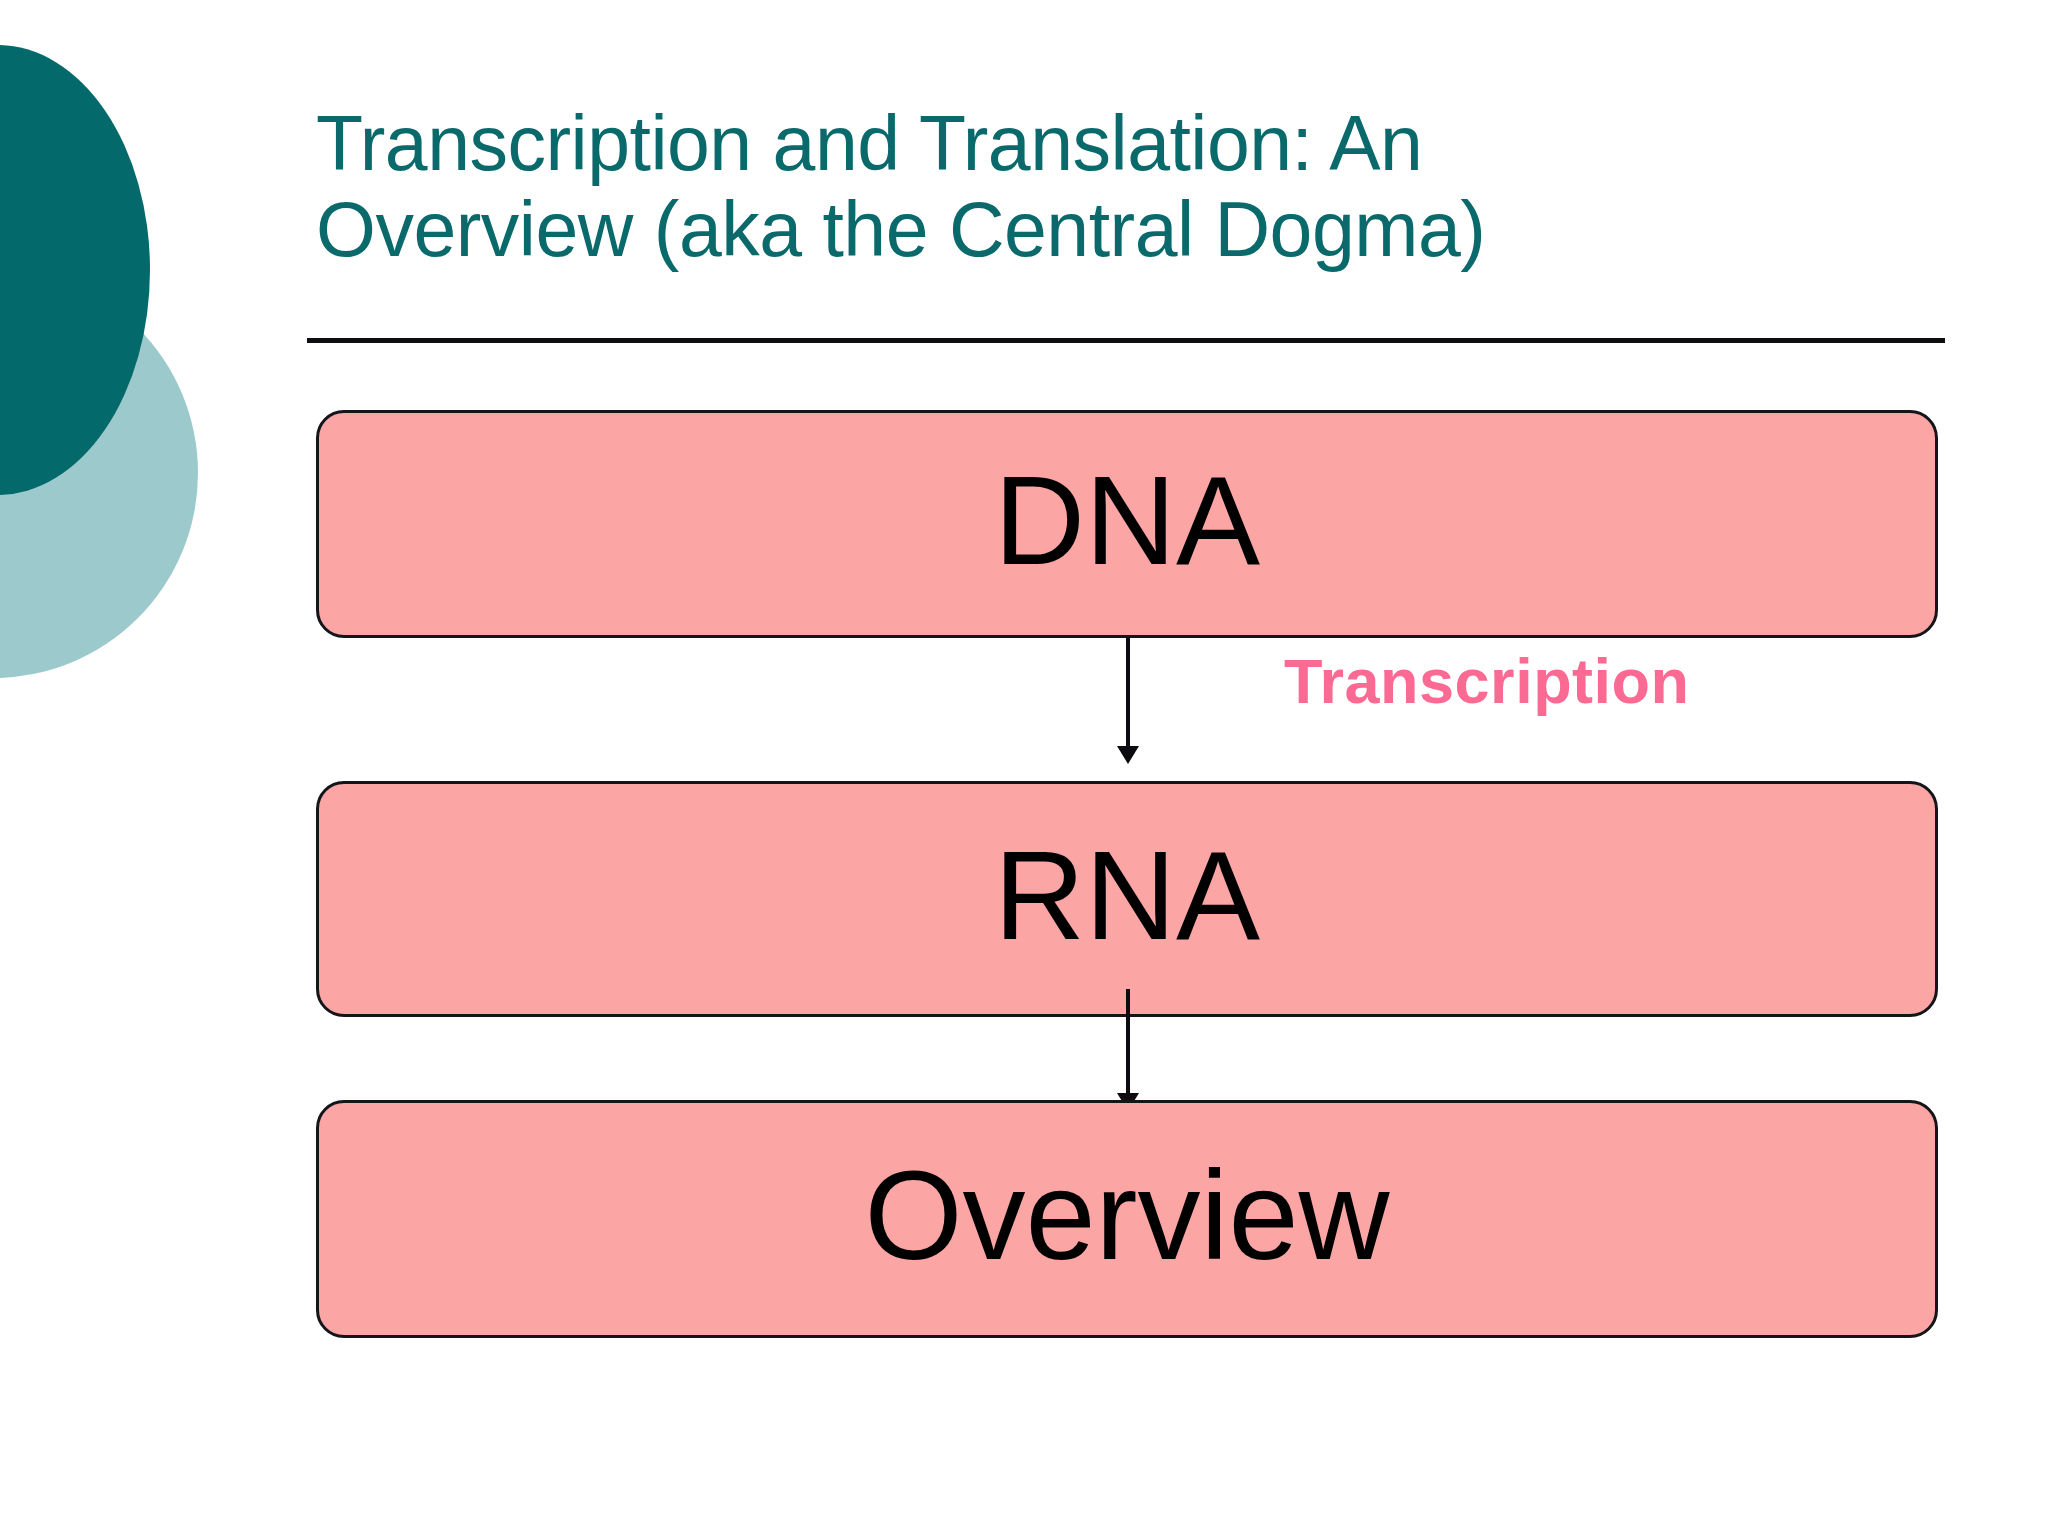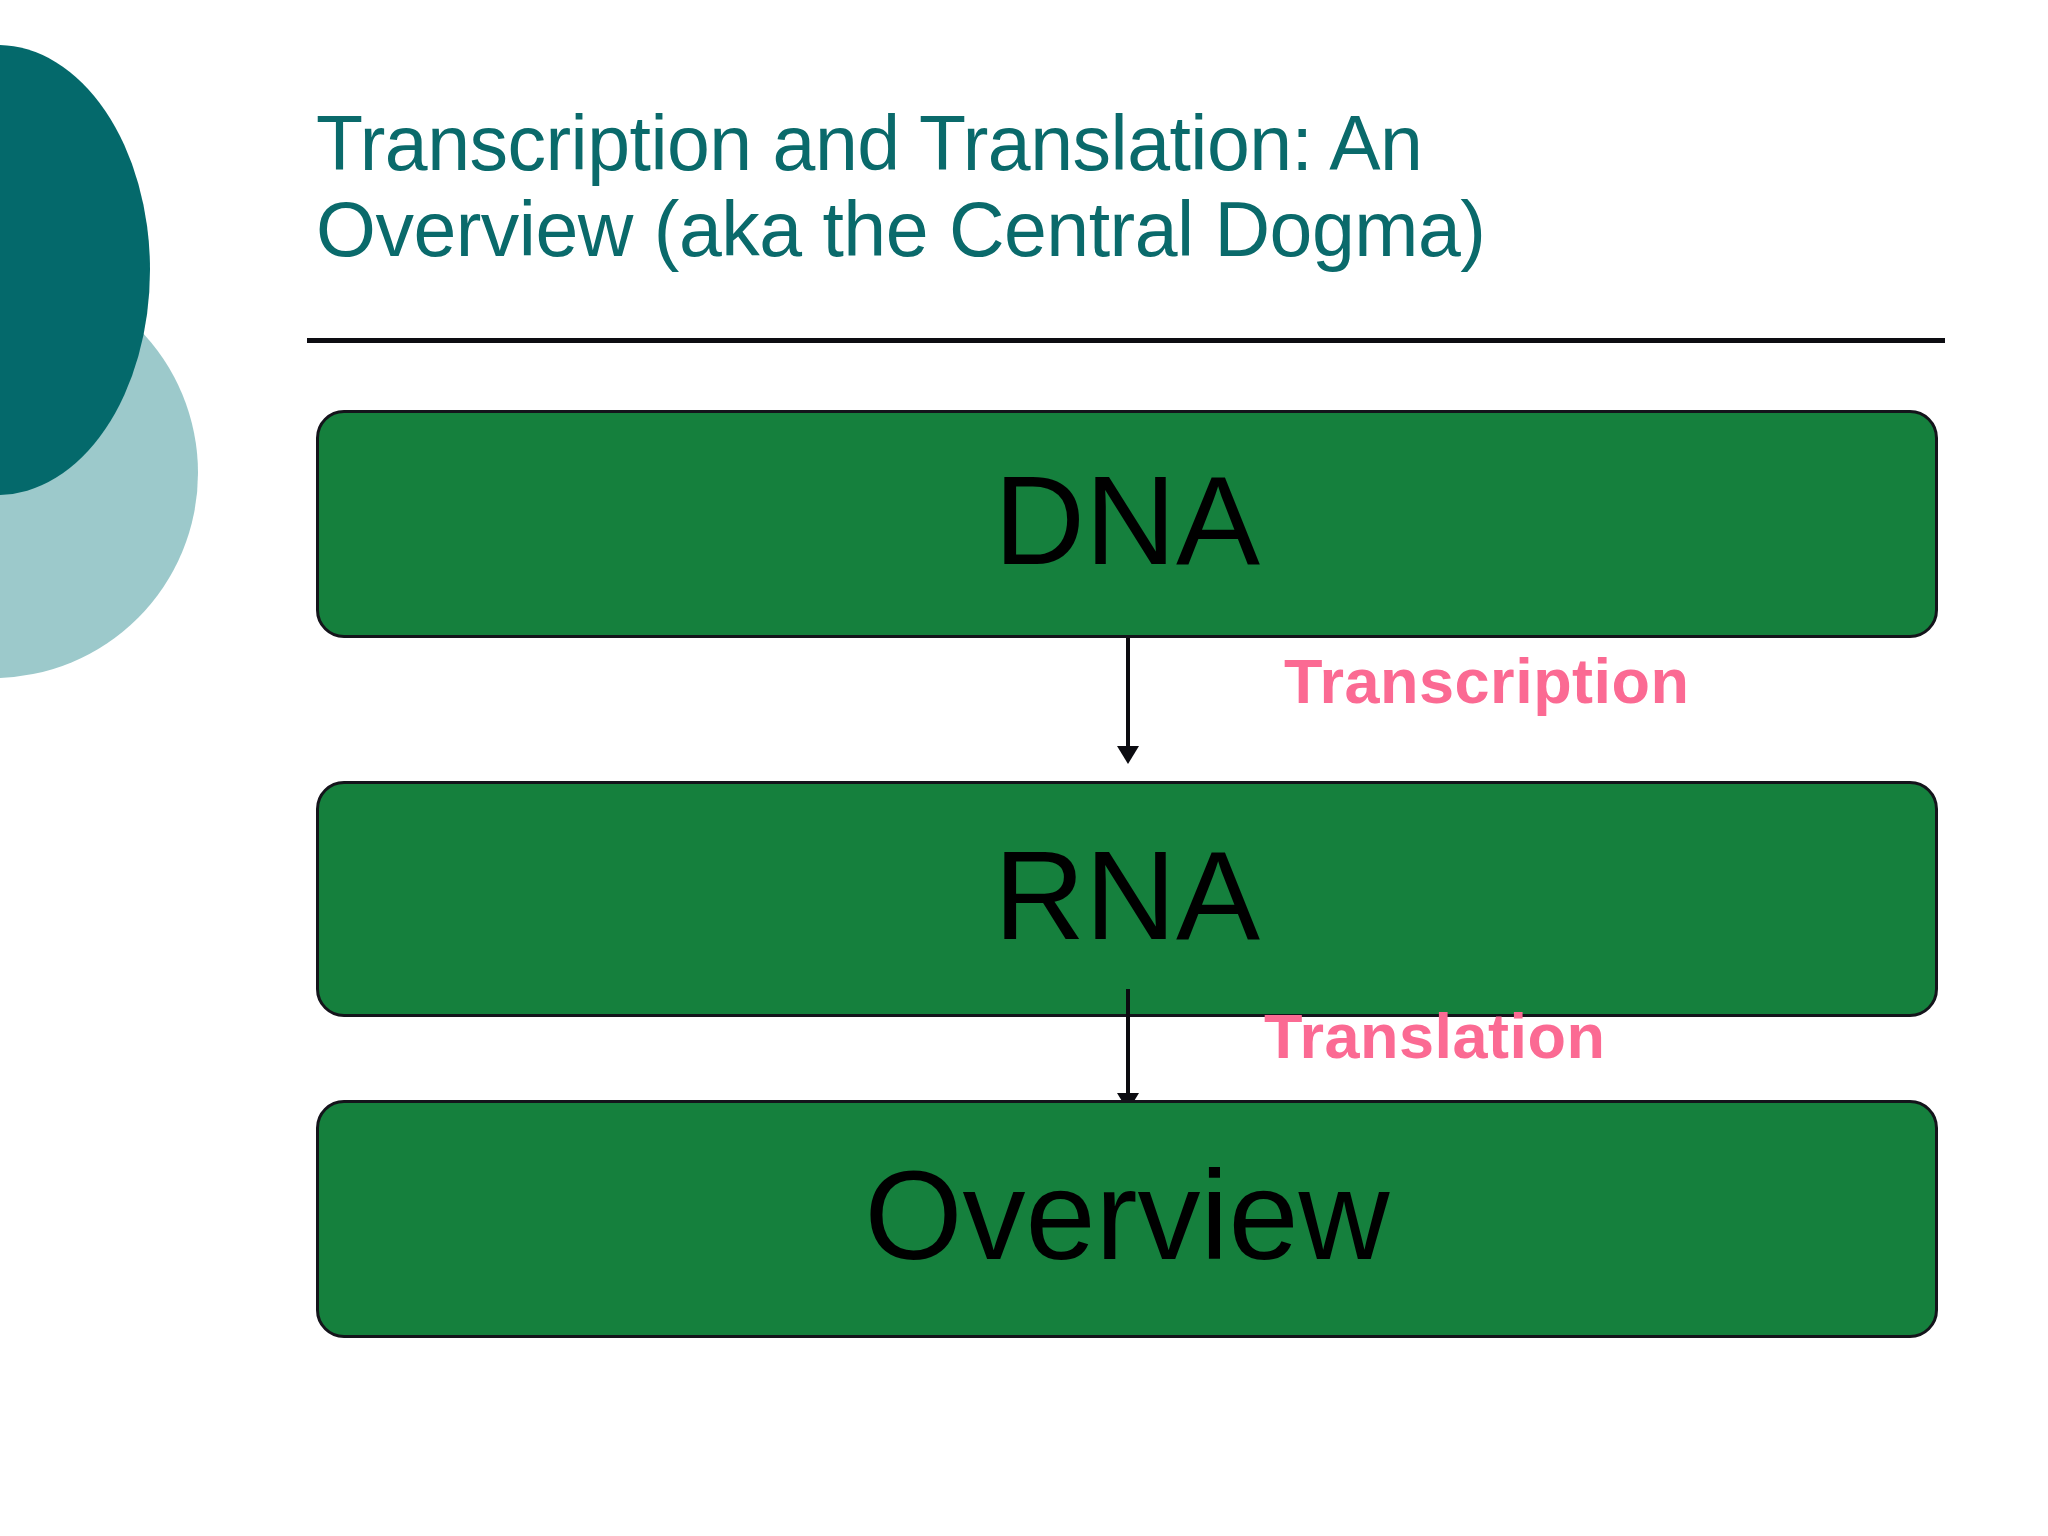--- a/index.html
+++ b/index.html
@@ -56,21 +56,21 @@
     width: 1638px;
     height: 5px;
     background: #0d0d12;
   }
 
   
   .flow-box {
     position: absolute;
     left: 316px;
     width: 1622px;
-    background: #15803d;
+    background: #fca5a5;
     border: 3px solid #14141b;
     border-radius: 28px;
     box-sizing: border-box;
     display: flex;
     align-items: center;
     justify-content: center;
     color: #000000;
     font-weight: 400;
   }
   #box-dna   { top: 410px;  height: 228px; font-size: 126px; }
@@ -129,19 +129,18 @@
   </div>
 
   <div class="arrow" id="arrow-1"></div>
   <div class="arrow-label" id="label-transcription">Transcription</div>
 
   <div class="flow-box" id="box-rna">
     <span class="box-label">RNA</span>
   </div>
 
   <div class="arrow" id="arrow-2"></div>
-  <div class="arrow-label" id="label-translation">Translation</div>
 
   <div class="flow-box" id="box-protein">
     <span class="box-label">Overview</span>
   </div>
 
 </div>
 
 </body></html>

